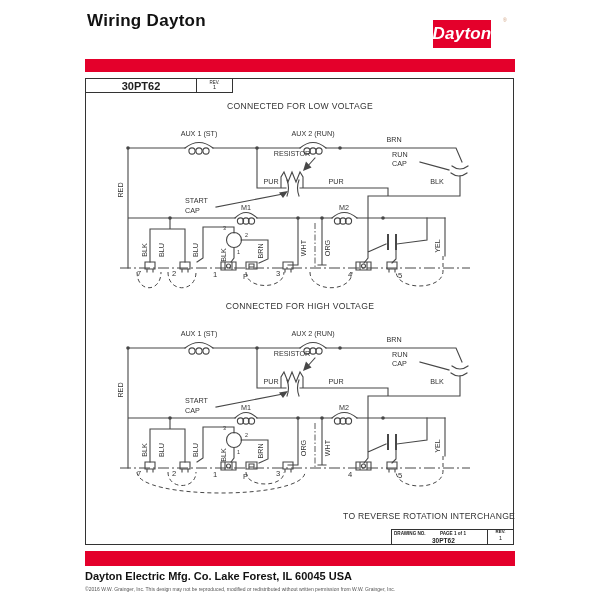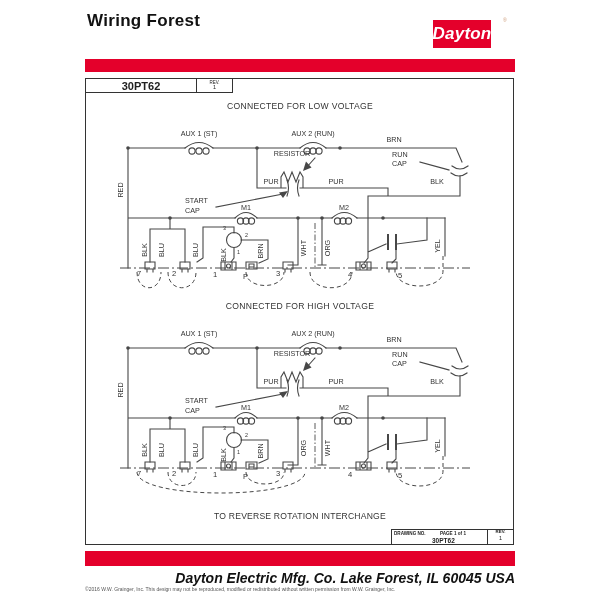--- a/index.html
+++ b/index.html
@@ -14,50 +14,50 @@
   .redbar{left:85px;width:430px;background:#e4002b;}
   #redbar-top{top:59px;height:13px;}
   #redbar-bottom{top:551px;height:15px;}
   #sheet-border{left:85px;top:78px;width:429px;height:467px;border:1.6px solid #333;box-sizing:border-box;background:#fff;}
   #model-box{left:85px;top:78px;width:112px;height:15px;border:1.4px solid #333;box-sizing:border-box;
              display:flex;align-items:center;justify-content:center;font-size:11px;font-weight:bold;color:#222;}
   #rev-box{left:196px;top:78px;width:37px;height:15px;border:1.4px solid #333;box-sizing:border-box;
            display:flex;flex-direction:column;align-items:center;justify-content:center;line-height:1;}
   #rev-box .rl{font-size:4.5px;} #rev-box .rv{font-size:5.5px;}
   #circuit-svg{left:85px;top:95px;}
-  #note{left:85px;top:511px;width:430px;text-align:center;font-size:8.6px;color:#333;line-height:1.25;letter-spacing:.2px;}
+  #note{left:85px;top:511px;width:430px;text-align:right;font-size:8.6px;color:#333;line-height:1.25;letter-spacing:.2px;}
   #title-block{left:391px;top:529px;width:123px;height:16px;border:1.2px solid #333;box-sizing:border-box;display:flex;}
   #tb-left{flex:1;position:relative;}
   #tb-drawing-label{left:2px;top:1px;font-size:4.6px;font-weight:bold;color:#222;}
   #tb-page{left:48px;top:1px;font-size:4.6px;font-weight:bold;color:#222;}
   #tb-number{left:40px;top:7px;font-size:6.5px;font-weight:bold;color:#222;}
   #tb-rev{width:26px;border-left:1.2px solid #333;box-sizing:border-box;display:flex;flex-direction:column;align-items:center;line-height:1.1;}
   #tb-rev .rl{font-size:4.4px;font-weight:bold;} #tb-rev .rv{font-size:5.5px;}
-  #company-line{left:85px;top:570px;width:430px;text-align:right;font-size:14px;font-weight:bold;color:#111;font-style:italic;}
+  #company-line{left:85px;top:570px;width:430px;text-align:left;font-size:11px;font-weight:bold;color:#111;}
   #copyright{left:85px;top:586px;width:430px;font-size:5px;color:#555;}
   
   .w{fill:none;stroke:#474747;stroke-width:1.1;stroke-linecap:square;}
   .w2{fill:none;stroke:#474747;stroke-width:2;}
   .dd{fill:none;stroke:#474747;stroke-width:1;stroke-dasharray:11 3 2 3;}
   .dv{fill:none;stroke:#474747;stroke-width:.9;stroke-dasharray:6 2 1.5 2;}
   .lp{fill:none;stroke:#474747;stroke-width:1;stroke-dasharray:4 3;}
   .dot{fill:#474747;stroke:none;}
   .arr{fill:#474747;stroke:none;}
   text{fill:#333;font-family:"Liberation Sans",sans-serif;}
   .ttl{font-size:8.6px;letter-spacing:.3px;}
   .lb{font-size:7.2px;} .lbc{font-size:7.2px;text-anchor:middle;}
   .rot{font-size:7.2px;text-anchor:middle;}
   .tn{font-size:7.6px;} .pd{font-size:5.4px;}
 </style>
 </head>
 <body>
 
 <div id="page">
 
-  <div class="abs" id="doc-title">Wiring Forest</div>
+  <div class="abs" id="doc-title">Wiring Dayton</div>
   <div class="abs" id="brand-logo">
     <span>Dayton</span>
   </div>
   <div class="abs" id="brand-reg">®</div>
 
   <div class="abs redbar" id="redbar-top"></div>
 
   <div class="abs" id="sheet-border"></div>
   <div class="abs" id="model-box">30PT62</div>
   <div class="abs" id="rev-box">

